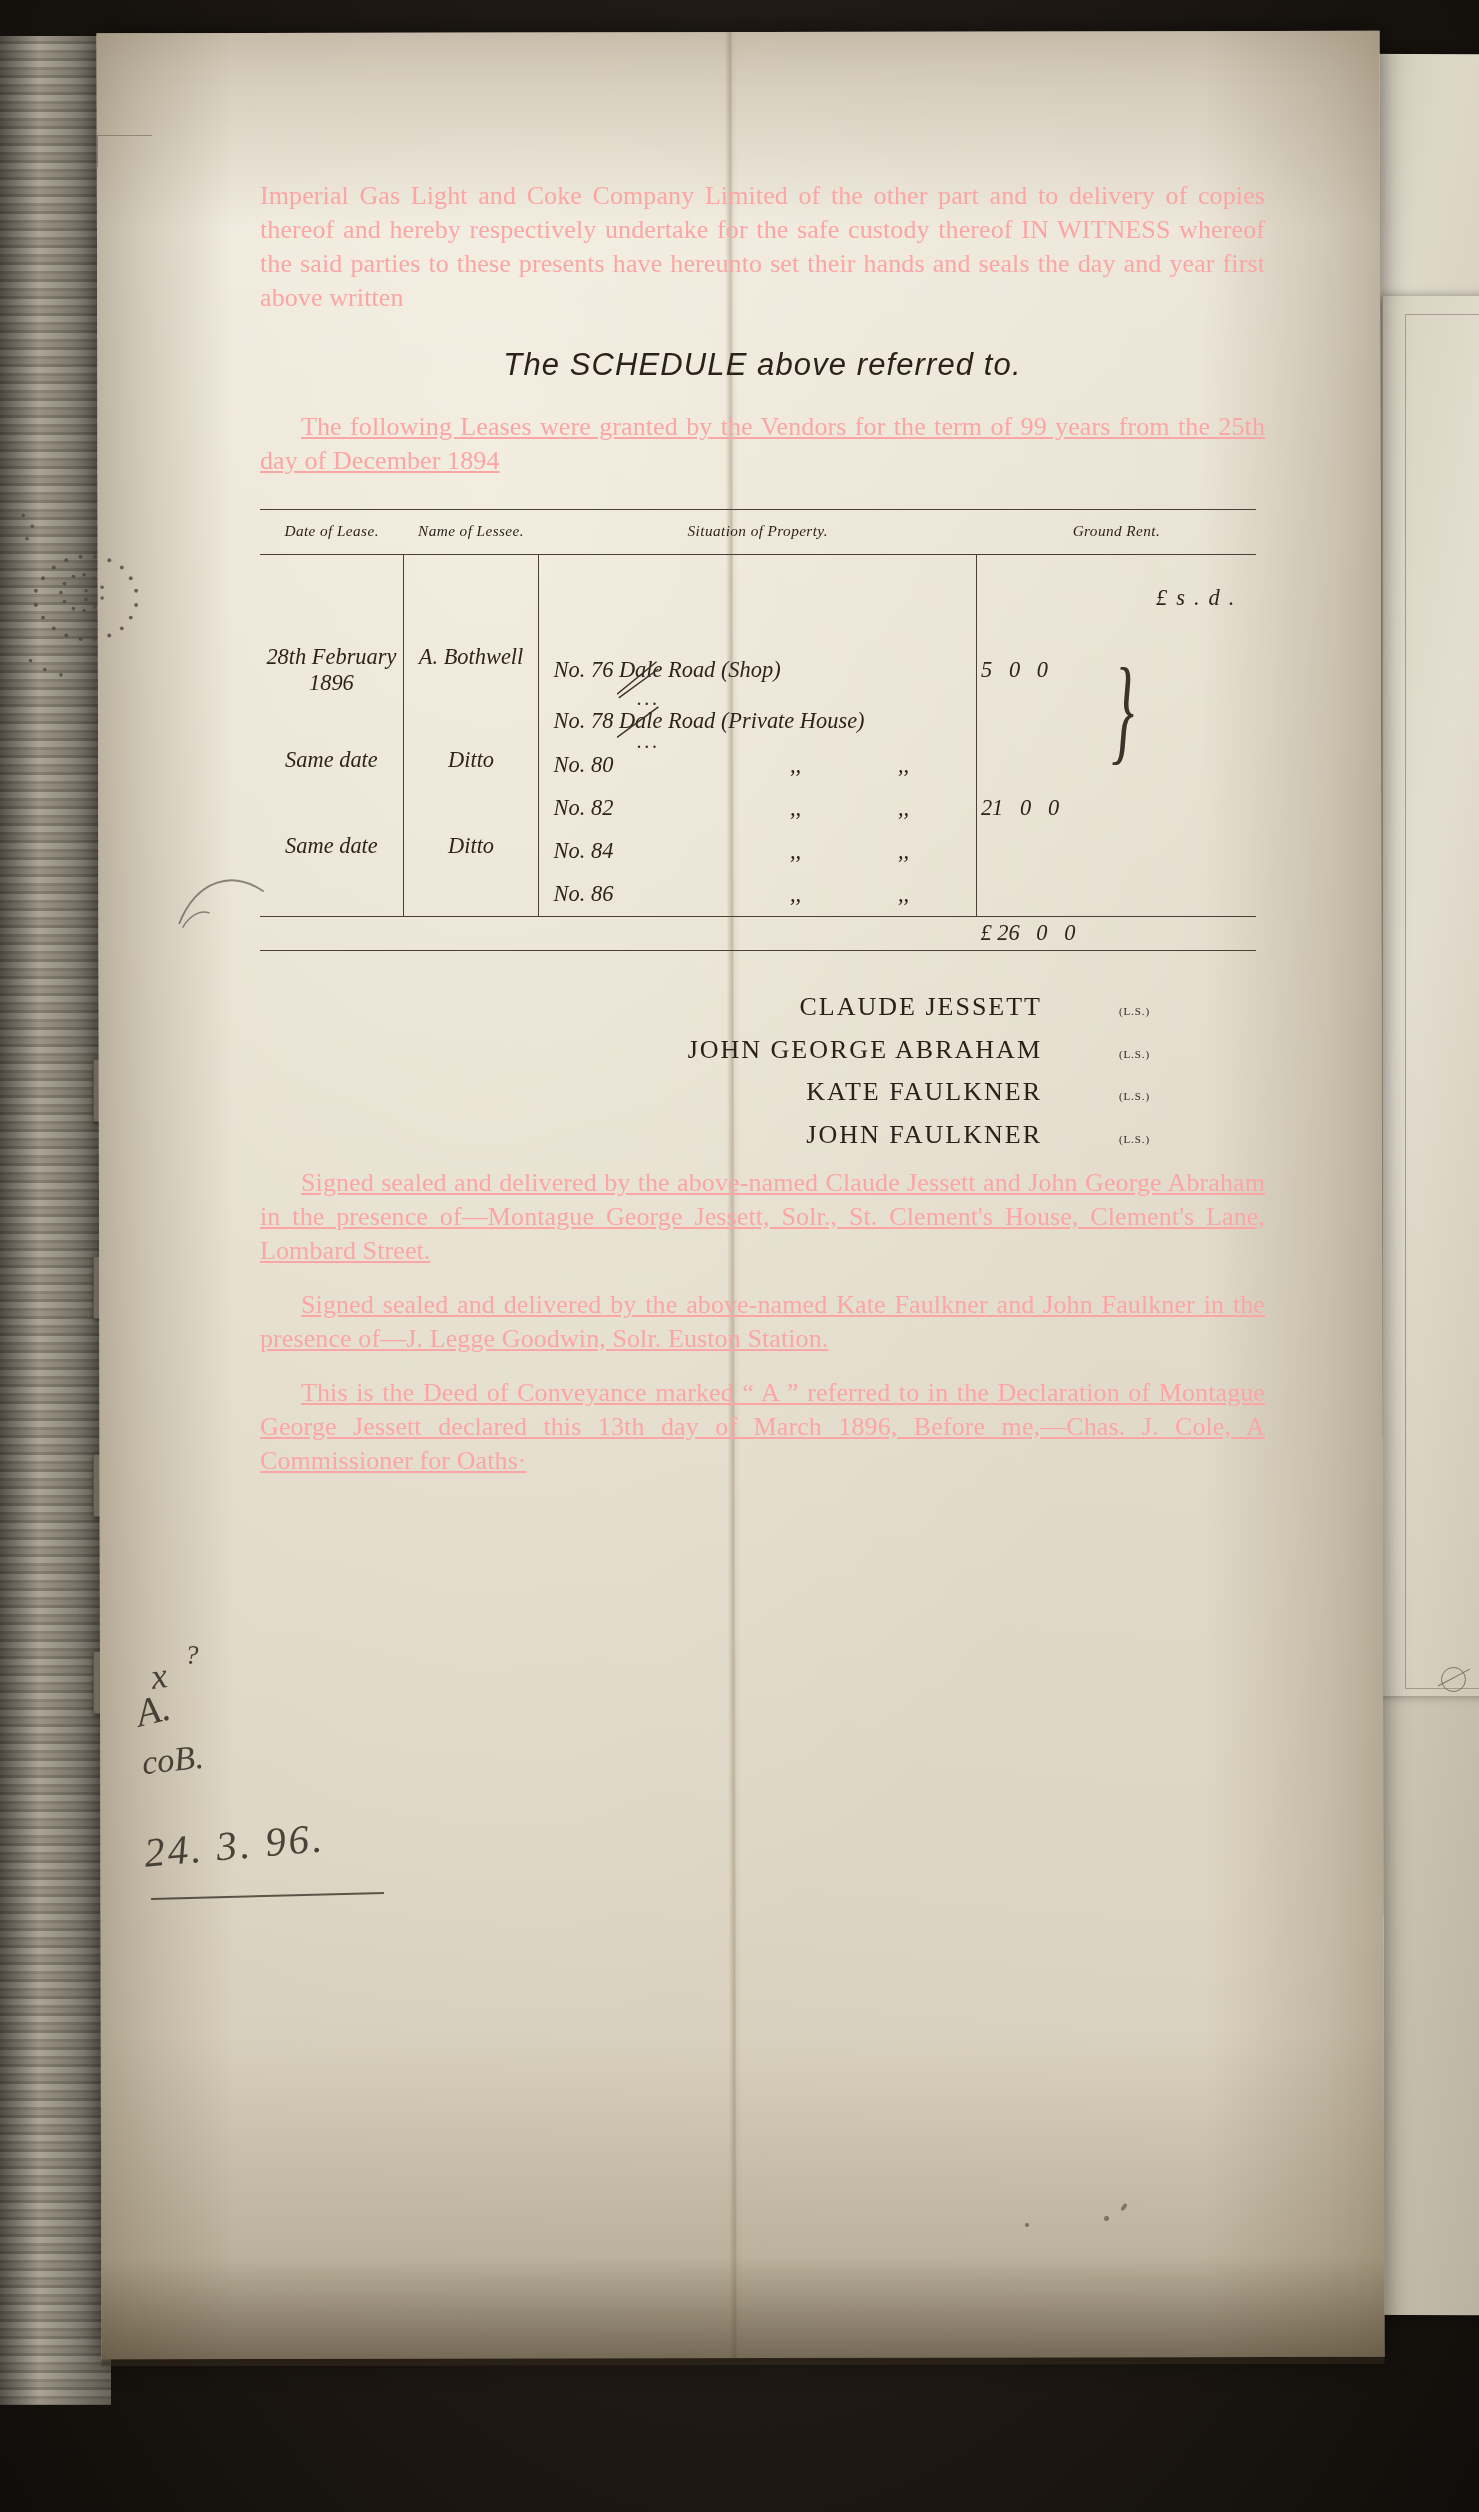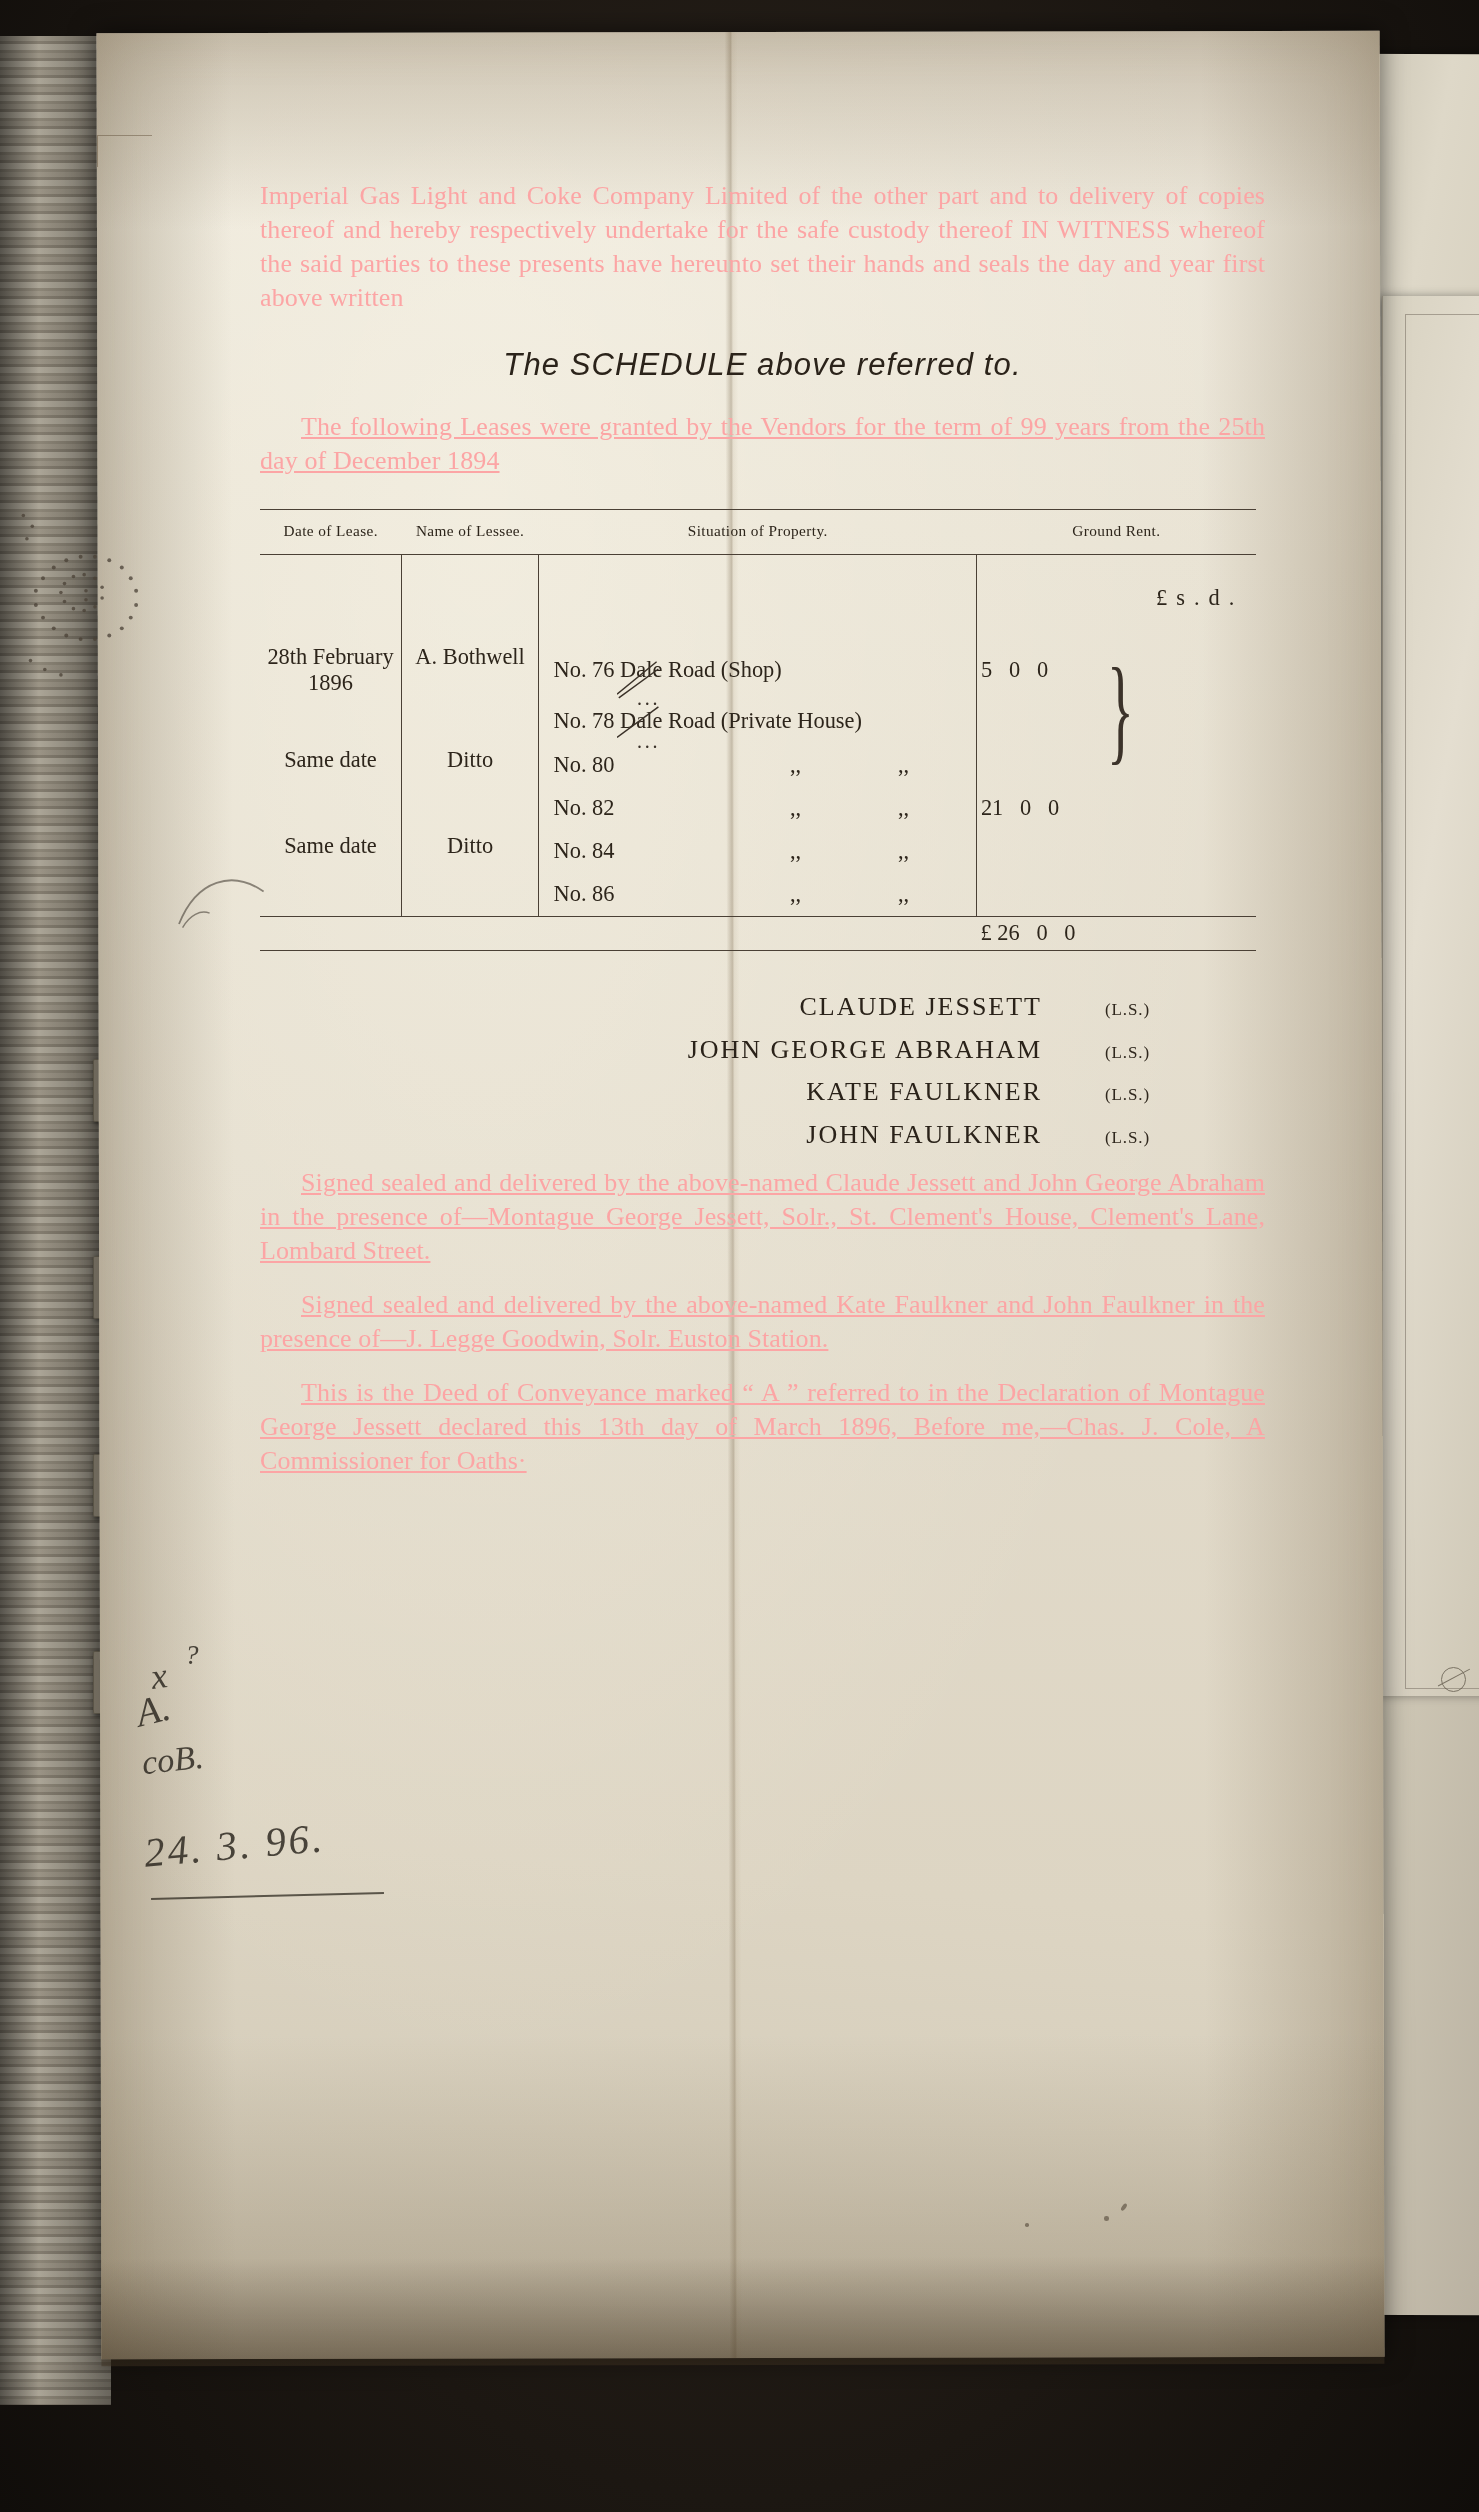--- a/index.html
+++ b/index.html
@@ -180,20 +180,21 @@
     letter-spacing: 1.1px;
     font-family: "Liberation Sans", sans-serif;
     font-weight: normal;
     color: #2b231a;
   }
 
   
   .sched-wrap {
     margin-top: 30.5px;
     position: relative;
+    font-style: italic;
   }
   table.sched {
     width: 996px;
     border-collapse: collapse;
     font-size: 21.5px;
     color: #2d251b;
   }
   table.sched thead th {
     font-weight: normal;
     font-size: 15.3px;
@@ -270,21 +271,21 @@
     margin-bottom: 12.6px;
   }
   .sig-name {
     font-size: 26px;
     letter-spacing: 2px;
     color: #2a2219;
   }
   .sig-ls {
     width: 108px;
     text-align: right;
-    font-size: 17px;
+    font-size: 11px;
     letter-spacing: 0.9px;
     color: #2f271d;
   }
 
   .after-sigs { margin-top: 16px; }
   .after-sigs p { margin: 0 0 20px 0; }
 
   
   .hand {
     position: absolute;

